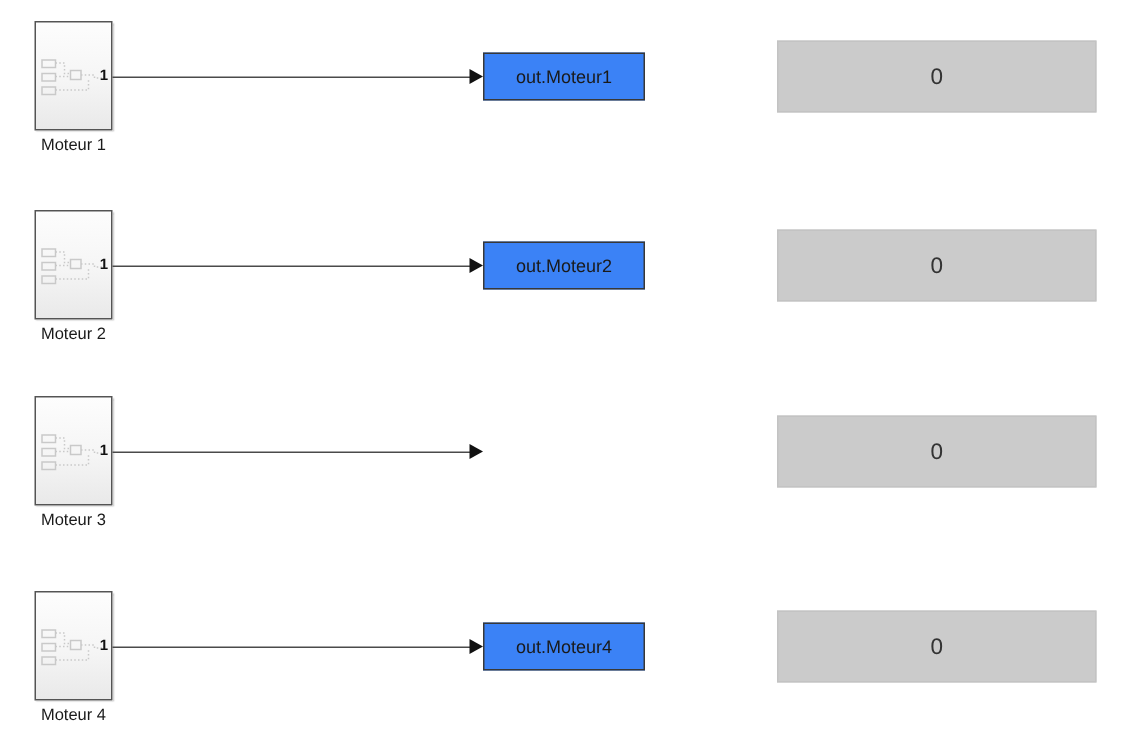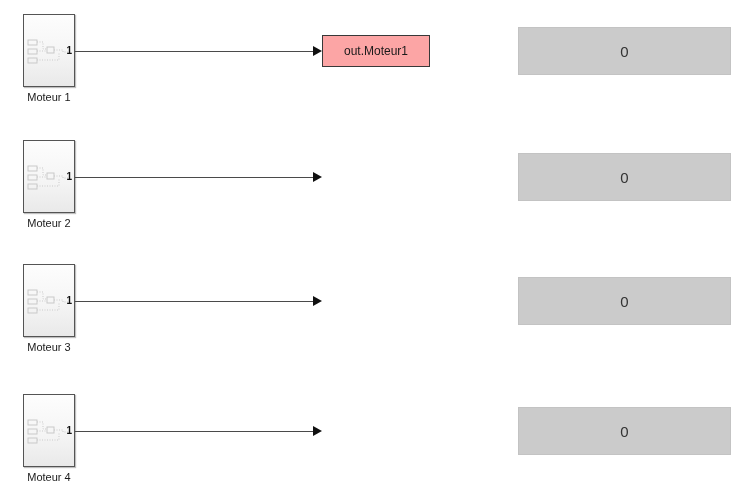--- a/index.html
+++ b/index.html
@@ -78,21 +78,21 @@
     border-left: 9px solid #111111;
   }
   .outport {
     position: absolute;
     left: 322px;
     top: 21px;
     width: 108px;
     height: 32px;
     box-sizing: border-box;
     border: 1.5px solid #383838;
-    background: #fca5a5;
+    background: #3b82f6;
     display: flex;
     align-items: center;
     justify-content: center;
   }
   .outport-label {
     font-size: 12px;
     color: #1a1a1a;
     white-space: nowrap;
   }
   .display {
@@ -161,20 +161,23 @@
           <path d="M10 12 L20 12" stroke-dasharray="1,1.5"></path>
           <path d="M27 11 L36 11 L36 13 L41 13" stroke-dasharray="1,1.5"></path>
           <path d="M10 21 L32 21 L32 14" stroke-dasharray="1,1.5"></path>
         </g>
       </svg>
       <span class="port-label">1</span>
     </div>
     <div class="block-label">Moteur 2</div>
     <div class="signal-line"></div>
     <div class="arrowhead"></div>
+    <div class="outport">
+      <span class="outport-label">out.Moteur2</span>
+    </div>
     <div class="display">
       <span class="display-value">0</span>
     </div>
   </div>
 
   <div class="row row3">
     <div class="subsystem">
       <svg class="preview" viewBox="0 0 42 26">
         <g fill="none" stroke="#c9c9c9" stroke-width="1">
           <rect x="1" y="1" width="9" height="5"></rect>
@@ -209,18 +212,21 @@
           <path d="M10 12 L20 12" stroke-dasharray="1,1.5"></path>
           <path d="M27 11 L36 11 L36 13 L41 13" stroke-dasharray="1,1.5"></path>
           <path d="M10 21 L32 21 L32 14" stroke-dasharray="1,1.5"></path>
         </g>
       </svg>
       <span class="port-label">1</span>
     </div>
     <div class="block-label">Moteur 4</div>
     <div class="signal-line"></div>
     <div class="arrowhead"></div>
+    <div class="outport">
+      <span class="outport-label">out.Moteur4</span>
+    </div>
     <div class="display">
       <span class="display-value">0</span>
     </div>
   </div>
 
 </div>
 
 </body></html>

